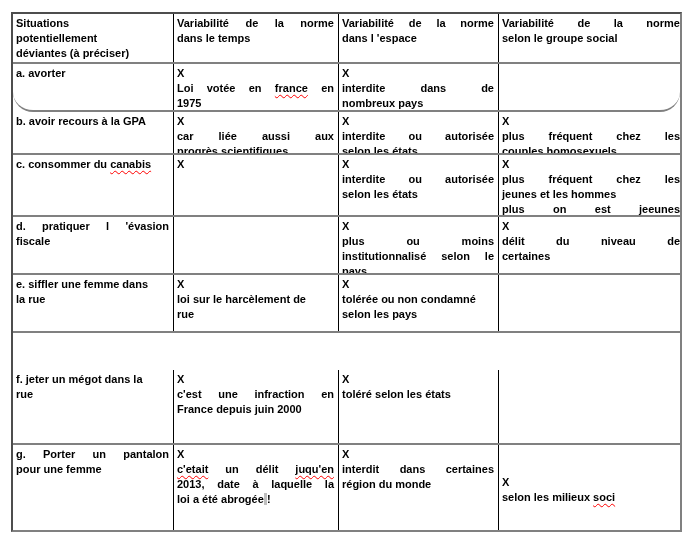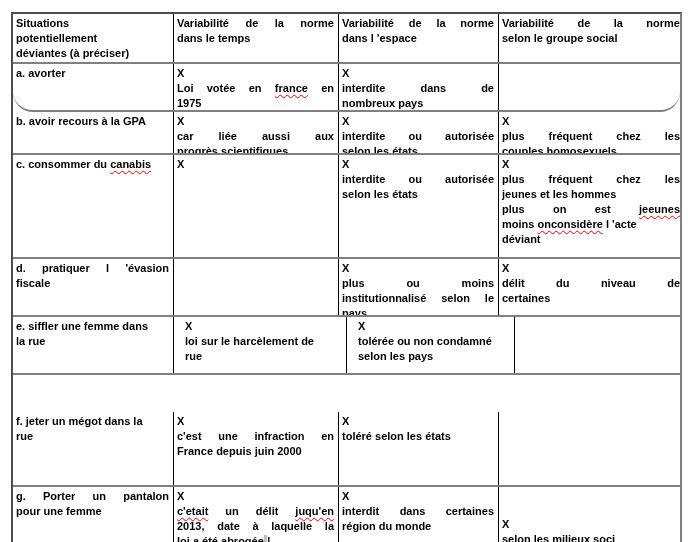--- a/index.html
+++ b/index.html
@@ -84,21 +84,21 @@
         <div class="line"><span>X</span></div>
         <div class="line just"><span>interdite ou autorisée</span></div>
         <div class="line"><span>selon les états</span></div>
       </div>
       <div class="cell" style="flex: 0 0 185px; width: 185px;">
         <div class="line"><span>X</span></div>
         <div class="line just"><span>plus fréquent chez les</span></div>
         <div class="line"><span>couples homosexuels</span></div>
       </div>
     </div>
-    <div class="row" style="height: 104px;">
+    <div class="row" style="height: 62px;">
       <div class="cell" style="flex: 0 0 161px; width: 161px;">
         <div class="line"><span>c. consommer du </span><span class="err">canabis</span></div>
       </div>
       <div class="cell" style="flex: 0 0 165px; width: 165px;">
         <div class="line"><span>X</span></div>
       </div>
       <div class="cell" style="flex: 0 0 160px; width: 160px;">
         <div class="line"><span>X</span></div>
         <div class="line just"><span>interdite ou autorisée</span></div>
         <div class="line"><span>selon les états</span></div>
@@ -123,21 +123,21 @@
         <div class="line just"><span>plus ou moins</span></div>
         <div class="line just"><span>institutionnalisé selon le</span></div>
         <div class="line"><span>pays</span></div>
       </div>
       <div class="cell" style="flex: 0 0 185px; width: 185px;">
         <div class="line"><span>X</span></div>
         <div class="line just"><span>délit du niveau de</span></div>
         <div class="line"><span>certaines</span></div>
       </div>
     </div>
-    <div class="row" style="height: 58px; gap: 8px;">
+    <div class="row" style="height: 58px;">
       <div class="cell" style="flex: 0 0 161px; width: 161px;">
         <div class="line"><span>e. siffler une femme dans</span></div>
         <div class="line"><span>la rue</span></div>
       </div>
       <div class="cell" style="flex: 0 0 165px; width: 165px;">
         <div class="line"><span>X</span></div>
         <div class="line"><span>loi sur le harcèlement de</span></div>
         <div class="line"><span>rue</span></div>
       </div>
       <div class="cell" style="flex: 0 0 160px; width: 160px;">

